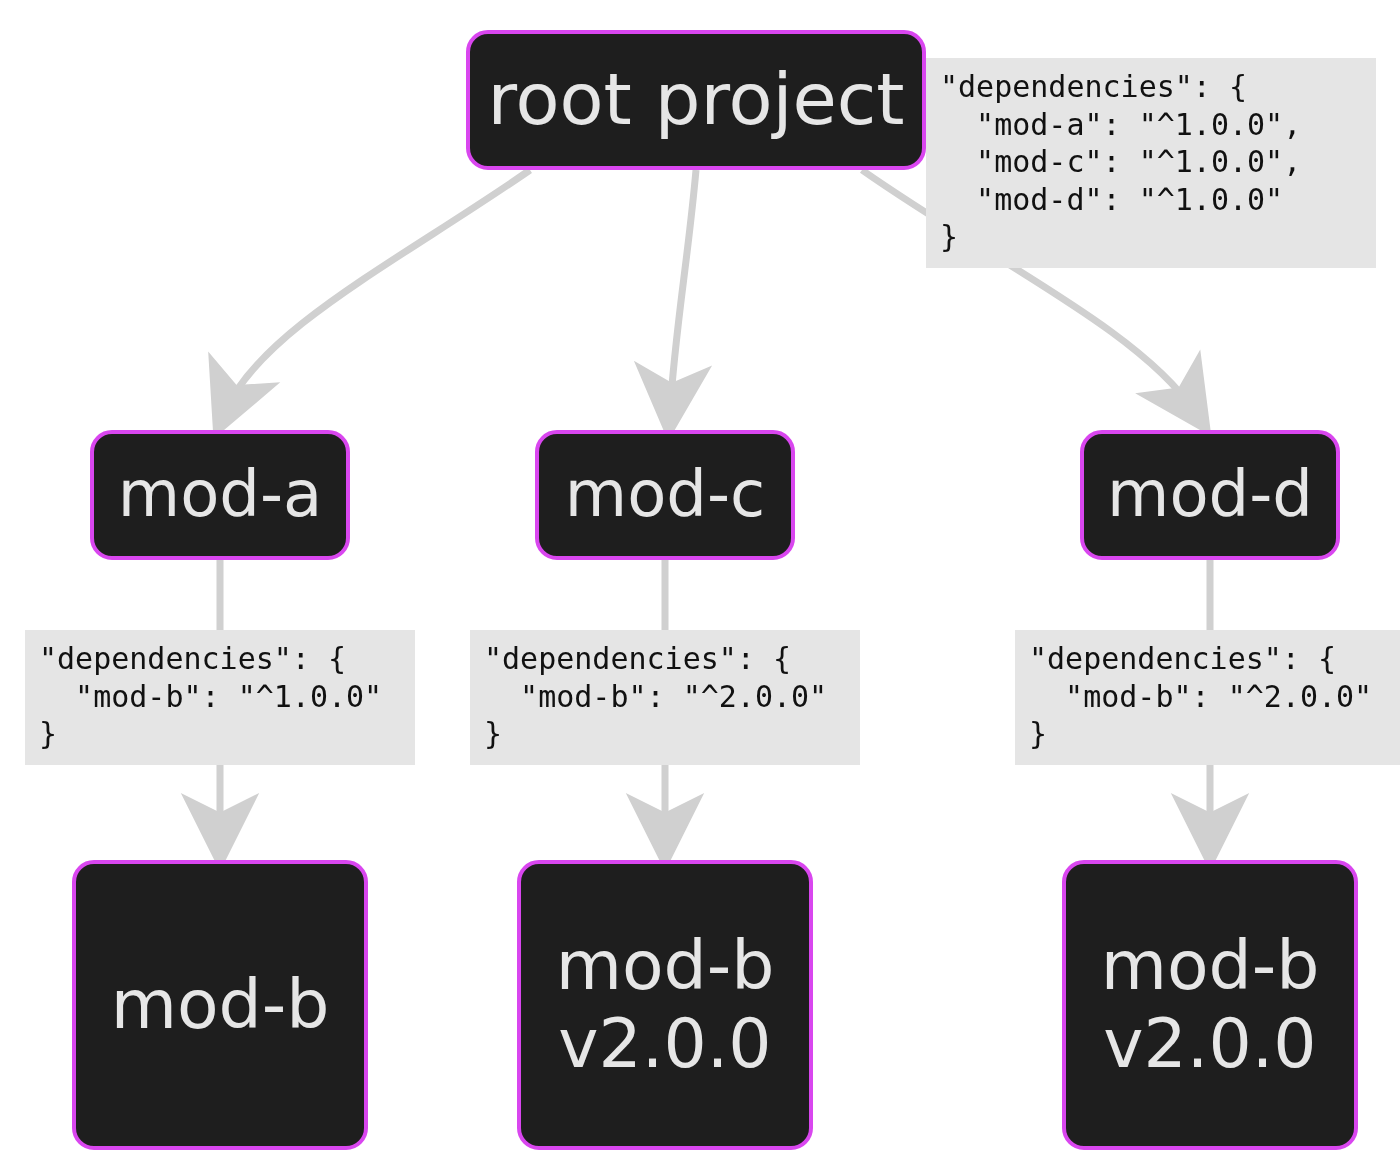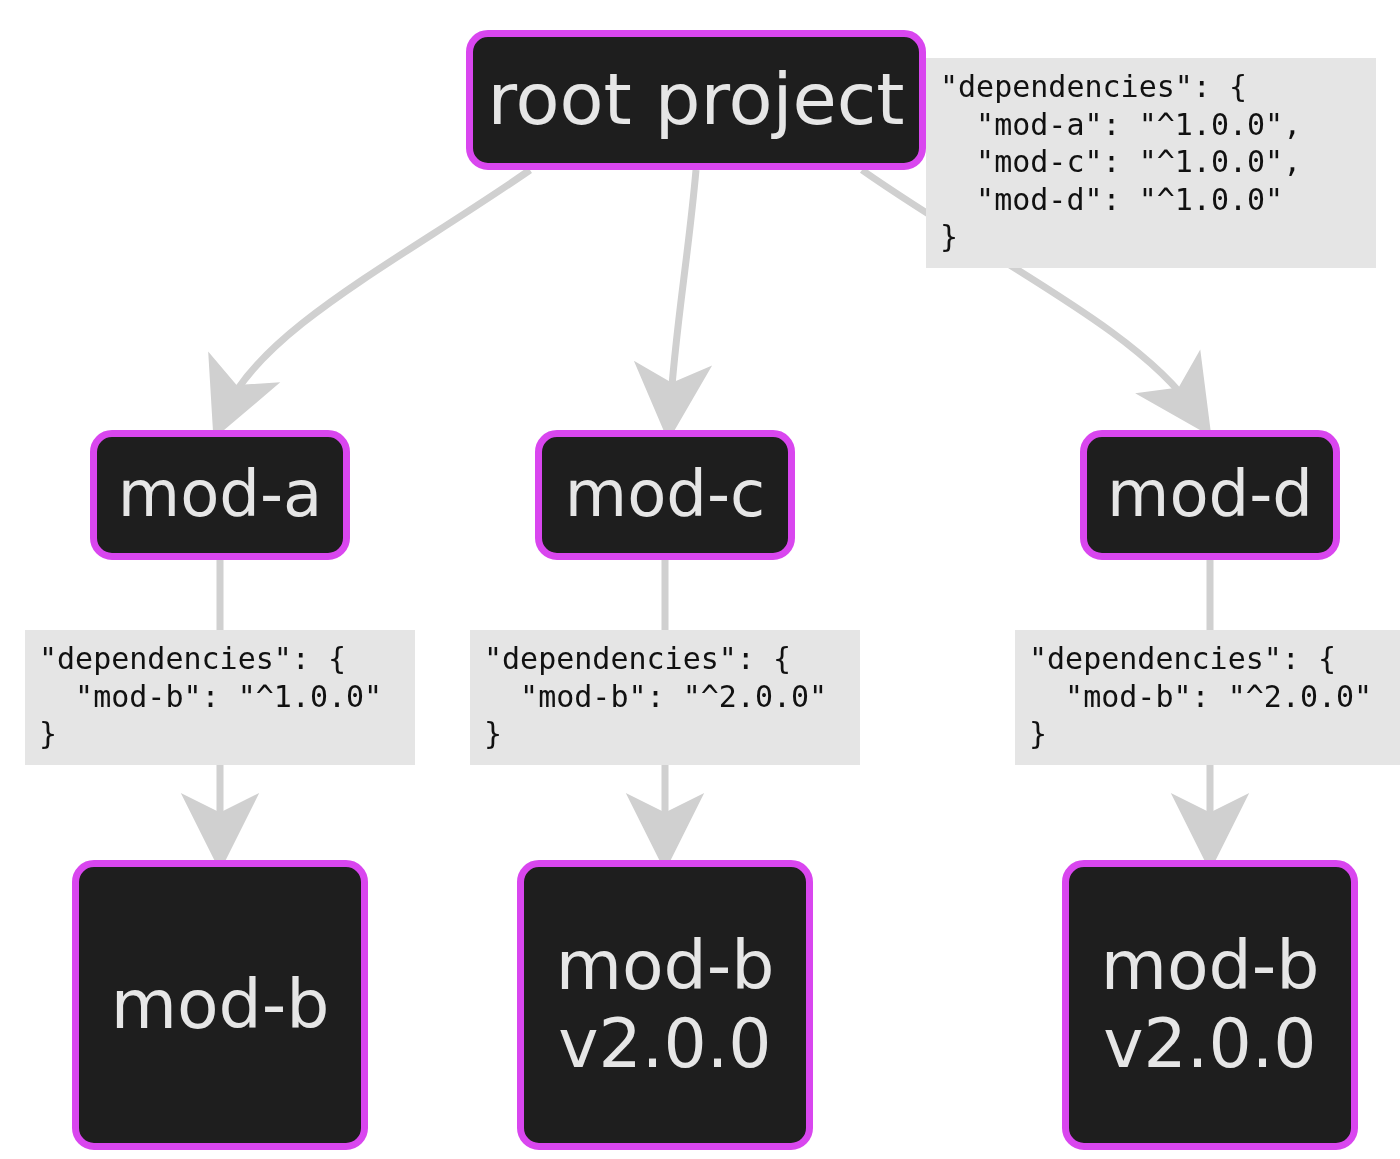--- a/index.html
+++ b/index.html
@@ -18,21 +18,21 @@
   svg.edges {
     position: absolute;
     left: 0; top: 0;
     width: 1400px;
     height: 1159px;
     pointer-events: none;
   }
   .node {
     position: absolute;
     background: #1e1e1e;
-    border: 7px solid #d946ef;
+    border: 4px solid #d946ef;
     border-radius: 22px;
     color: #e6e6e6;
     display: flex;
     flex-direction: column;
     align-items: center;
     justify-content: center;
     text-align: center;
     box-sizing: border-box;
     padding: 10px 18px;
   }

